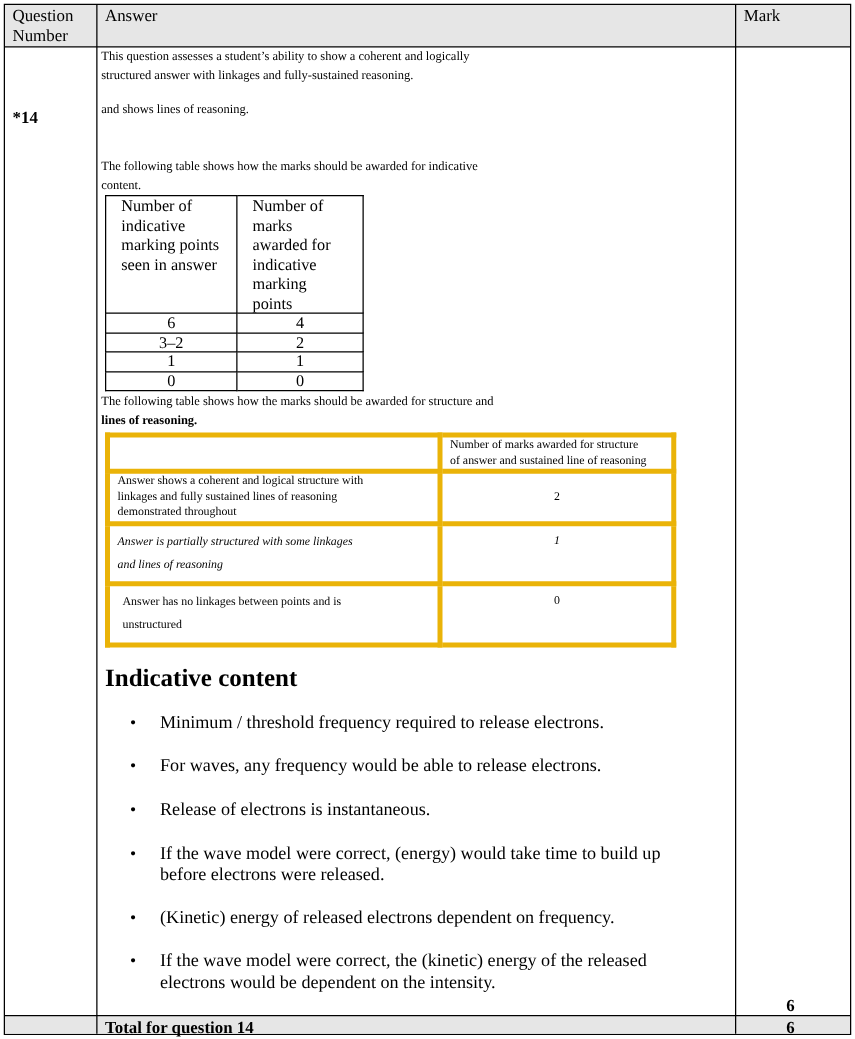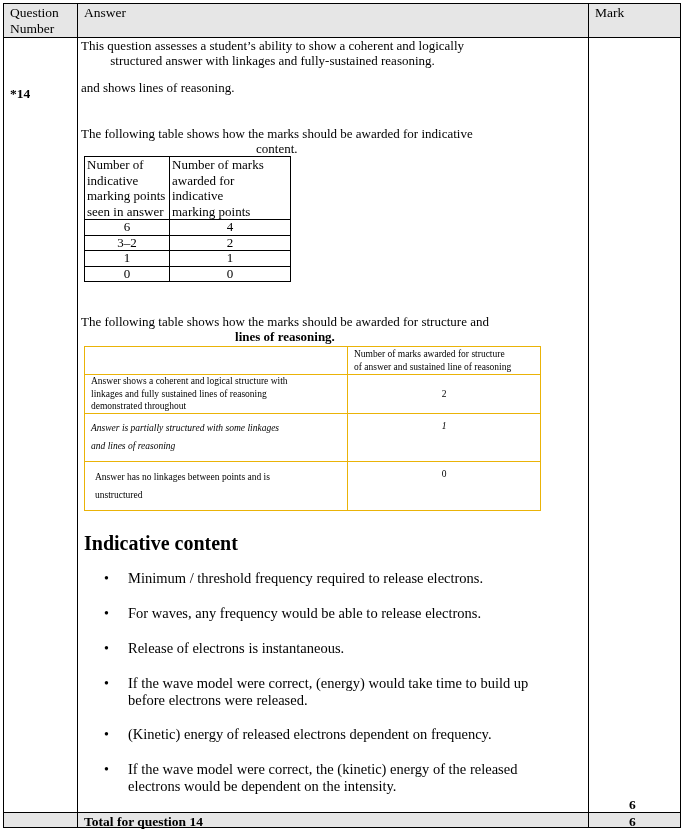--- a/index.html
+++ b/index.html
@@ -4,26 +4,26 @@
 <style>
   html, body { margin: 0; padding: 0; background: #ffffff; }
   body { width: 684px; height: 831px; position: relative; font-family: "Liberation Serif", serif; color: #000; overflow: hidden; }
   .page { position: absolute; left: 3px; top: 3px; width: 678px; height: 825px; border: 1px solid #000; box-sizing: border-box; }
   .vline { position: absolute; top: 0; bottom: 0; width: 1px; background: #000; }
   .hline { position: absolute; left: 0; right: 0; height: 1px; background: #000; }
   .hdr { position: absolute; left: 0; right: 0; top: 0; height: 33px; background: #e6e6e6; }
   .ftr { position: absolute; left: 0; right: 0; bottom: 0; height: 14px; background: #e6e6e6; }
   .t { position: absolute; font-size: 13.5px; line-height: 15.5px; white-space: nowrap; font-family: Liberation Serif, serif; }
   .b { font-weight: bold; }
-  .p { position: absolute; left: 81px; font-size: 13px; line-height: 15px; white-space: nowrap; text-align: center; }
+  .p { position: absolute; left: 81px; font-size: 10px; line-height: 15px; white-space: nowrap; }
   table.it { position: absolute; border-collapse: collapse; font-size: 13px; line-height: 15.5px; }
-  table.it td { border: 1px solid #000; padding: 0 2px; vertical-align: top; }
+  table.it td { border: 1px solid #000; padding: 0 12px; vertical-align: top; }
   table.it td.c { text-align: center; padding: 0; line-height: 14.5px; }
   table.st { position: absolute; border-collapse: collapse; font-size: 9.5px; line-height: 12.5px; }
-  table.st td { border: 1px solid #eab308; padding: 0 6px; }
+  table.st td { border: 4px solid #eab308; padding: 0 6px; }
   .bullet { position: absolute; left: 104px; font-size: 14px; line-height: 17px; }
   .btext { position: absolute; left: 128px; font-size: 14.5px; line-height: 17px; white-space: nowrap; }
 </style>
 </head>
 <body>
 
 <div class="page">
   <div class="hdr"></div>
   <div class="ftr"></div>
   <div class="vline" style="left:73px"></div>

